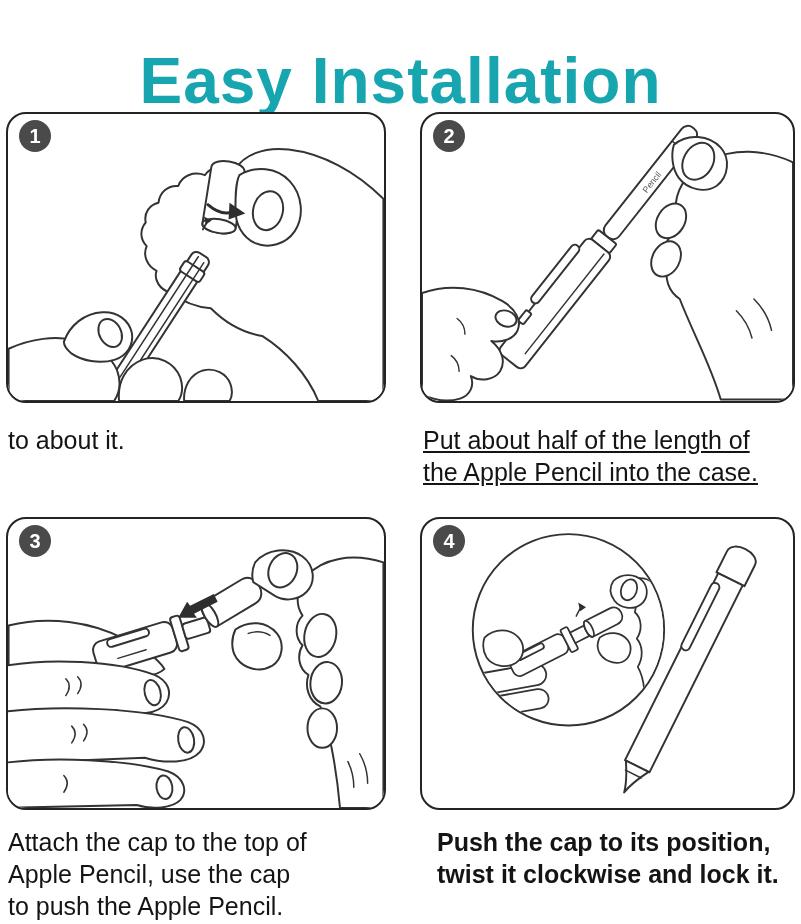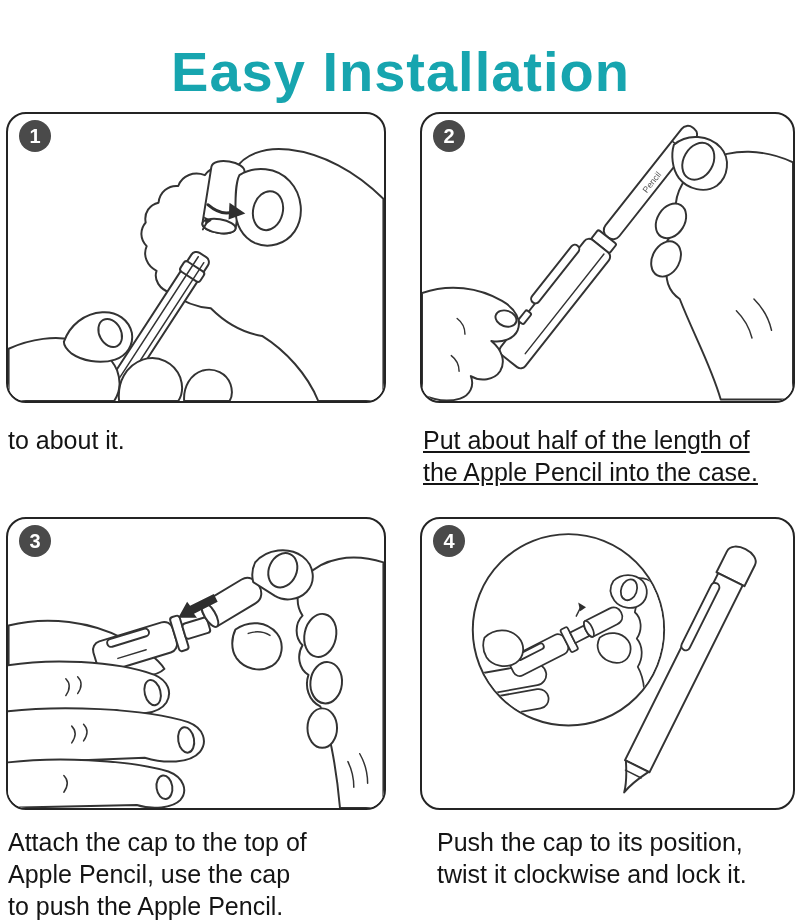--- a/index.html
+++ b/index.html
@@ -2,21 +2,21 @@
 <html><head>
 <meta charset="utf-8">
 <style>
   html,body{margin:0;padding:0;}
   body{
     width:801px;height:924px;position:relative;background:#ffffff;
     font-family:"Liberation Sans", sans-serif;overflow:hidden;
   }
   .title{
     position:absolute;left:0;right:0;top:1px;text-align:center;
-    font-size:56px;font-weight:700;letter-spacing:1px;color:#17A5AF;
+    font-size:64px;font-weight:700;letter-spacing:1px;color:#17A5AF;
   }
   .panel{
     position:absolute;background:#fff;border:2px solid #242424;
     border-radius:20px;box-sizing:border-box;overflow:hidden;
   }
   .panel svg{display:block;width:100%;height:100%;}
   .p1{left:6px;top:112px;width:380px;height:291px;}
   .p2{left:420px;top:112px;width:375px;height:291px;}
   .p3{left:6px;top:517px;width:380px;height:293px;}
   .p4{left:420px;top:517px;width:375px;height:293px;}
@@ -25,21 +25,21 @@
     background:#4a4a4a;color:#fff;font-size:20px;font-weight:700;
     display:flex;align-items:center;justify-content:center;z-index:2;
   }
   .caption{
     position:absolute;font-size:25px;line-height:32px;color:#141414;
     white-space:nowrap;
   }
   .c1{left:8px;top:424px;}
   .c2{left:423px;top:424px;text-decoration:underline;}
   .c3{left:8px;top:826px;}
-  .c4{left:437px;top:826px;}
+  .c4{left:437px;top:826px;font-weight:bold;}
 </style>
 </head>
 <body>
 
 <h1 class="title">Easy Installation</h1>
 
 <div class="panel p1">
   <div class="badge">1</div>
   <svg viewBox="0 0 380 291">
     <g stroke="#333" stroke-width="2" fill="none" stroke-linecap="round" stroke-linejoin="round">

